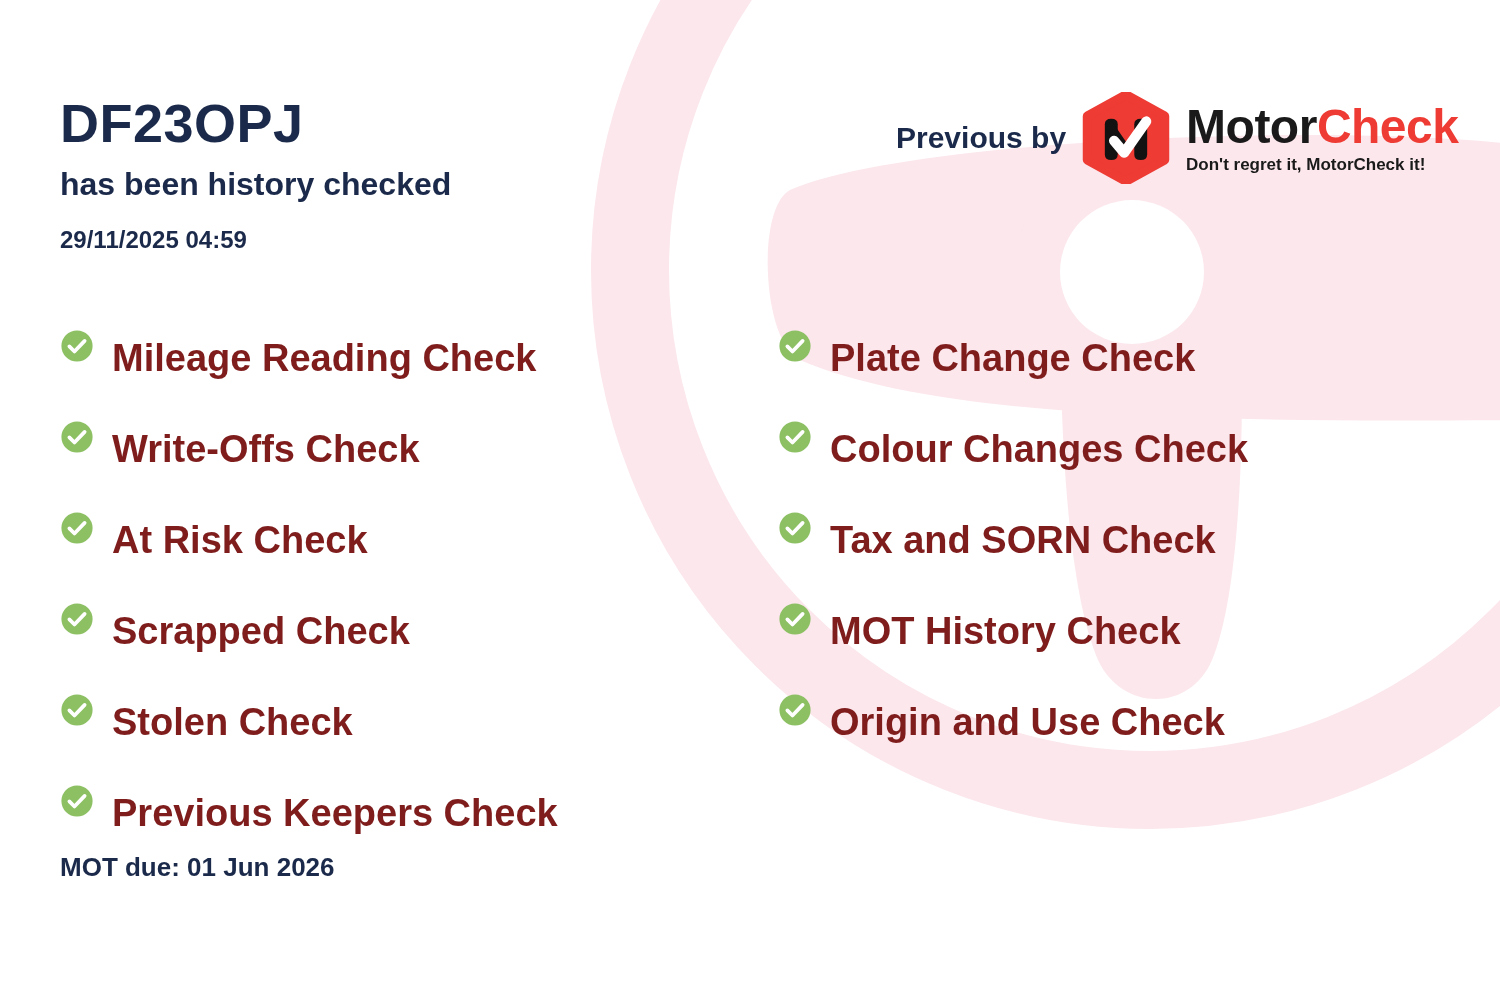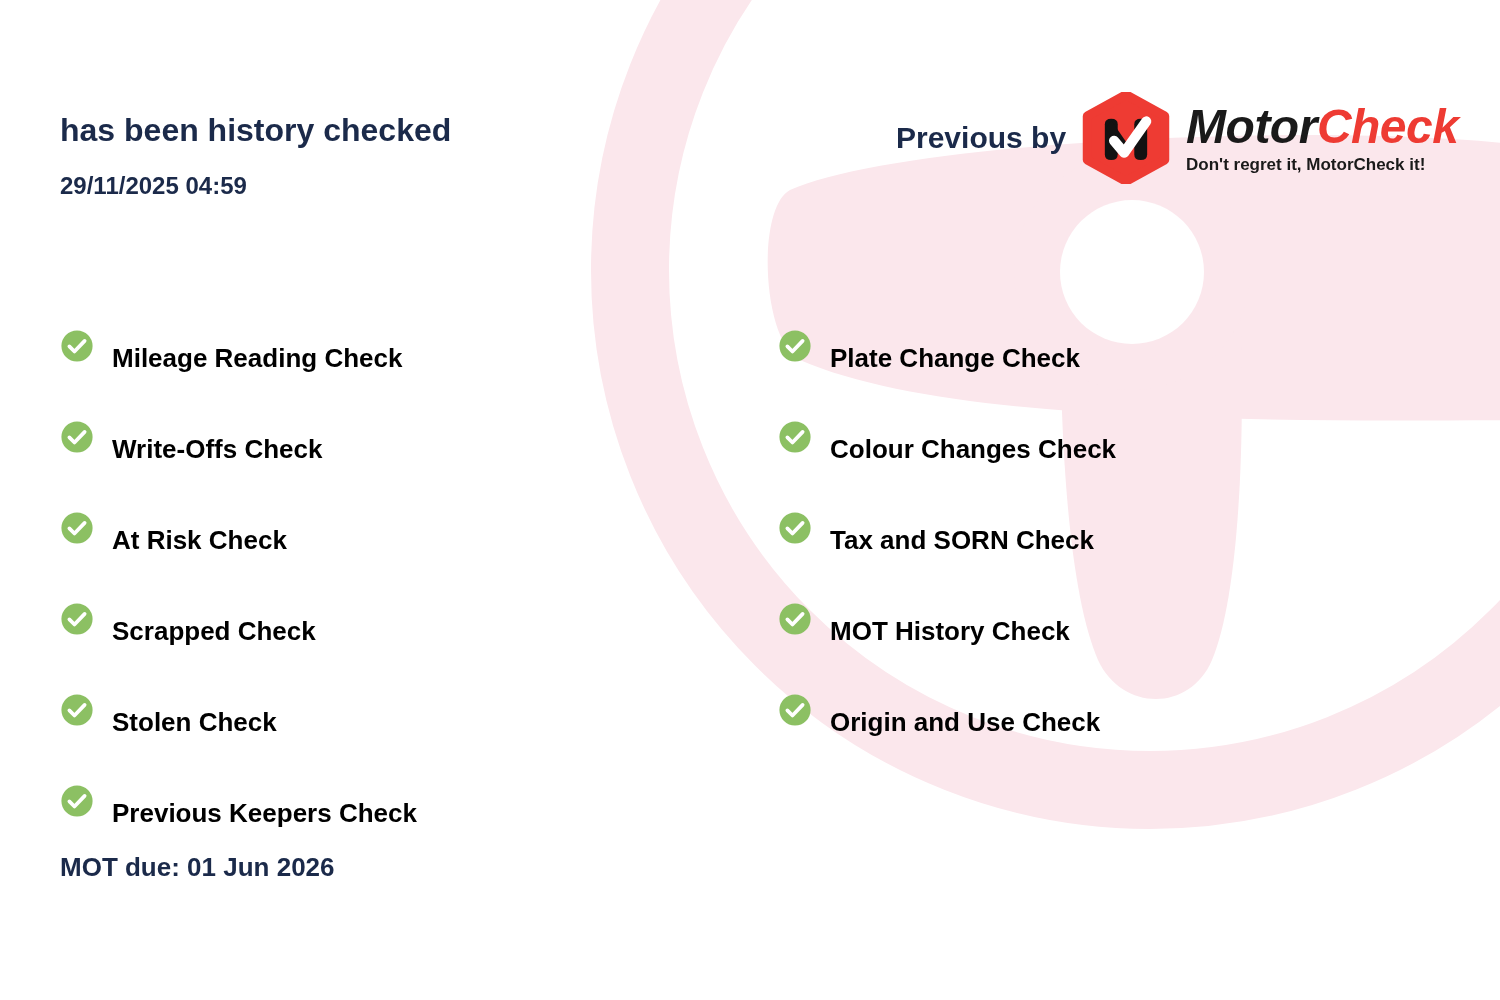--- a/index.html
+++ b/index.html
@@ -83,21 +83,20 @@
     display: flex;
     flex-direction: column;
     justify-content: center;
     line-height: 1;
   }
   .wordmark-top {
     font-size: 48px;
     font-weight: 700;
     letter-spacing: -0.5px;
     white-space: nowrap;
-    font-style: italic;
   }
   .wm-motor { color: #1a1a1a; }
   .wm-check { color: #ee3b33; }
   .wordmark-tag {
     font-size: 17px;
     font-weight: 700;
     color: #1a1a1a;
     margin-top: 5px;
     white-space: nowrap;
   }
@@ -124,23 +123,23 @@
     height: 91px;
     gap: 18px;
   }
   .check-icon {
     width: 34px;
     height: 34px;
     flex: 0 0 auto;
     display: block;
   }
   .check-label {
-    font-size: 26px;
-    font-weight: 700;
-    color: #000000;
+    font-size: 38px;
+    font-weight: 700;
+    color: #7f1d1d;
     white-space: nowrap;
     line-height: 1;
     margin-top: 24px;
   }
 
   
   .mot-due {
     position: absolute;
     left: 60px;
     top: 852px;
@@ -184,20 +183,21 @@
                  C 1060 470, 1072 600, 1098 660
                  C 1122 712, 1190 712, 1212 660
                  C 1238 598, 1246 450, 1240 300 Z" fill="#fbe7ec"></path>
 
         <circle cx="1132" cy="272" r="118" fill="#fbe7ec"></circle>
       </g>
     </g>
   </svg>
 
   <div class="header">
+    <div class="plate">DF23OPJ</div>
     <div class="subhead">has been history checked</div>
     <div class="timestamp">29/11/2025 04:59</div>
   </div>
 
   <div class="logo-block">
     <span class="powered-by">Previous by</span>
 
     <svg class="hex-mark" viewBox="0 0 100 100" aria-hidden="true">
       <path d="M50 3 L92 26 L92 74 L50 97 L8 74 L8 26 Z" fill="#ee3b33" rx="8" stroke="#ee3b33" stroke-width="10" stroke-linejoin="round"></path>
 

